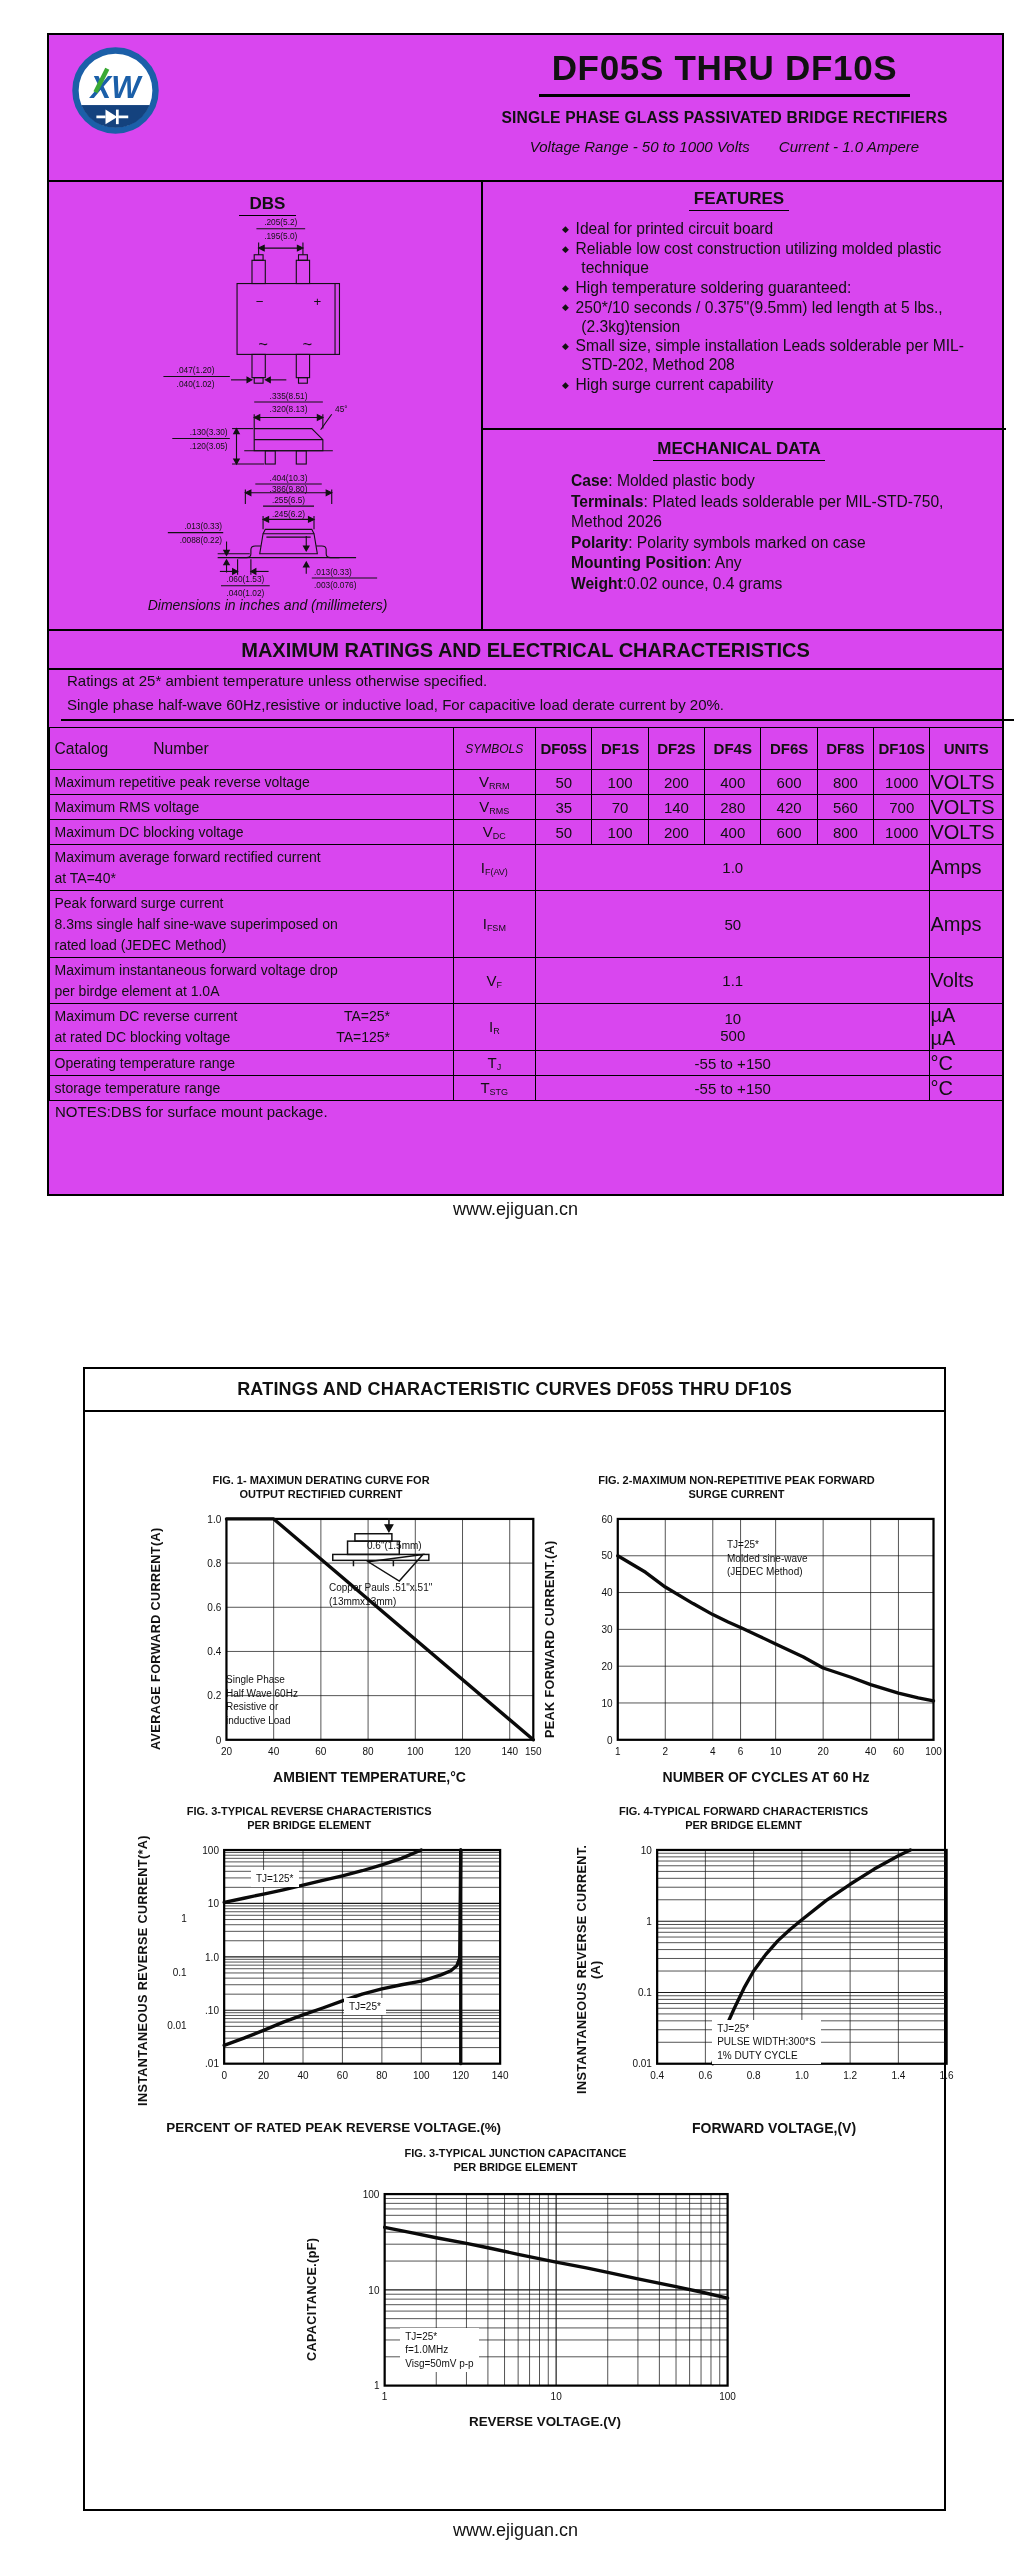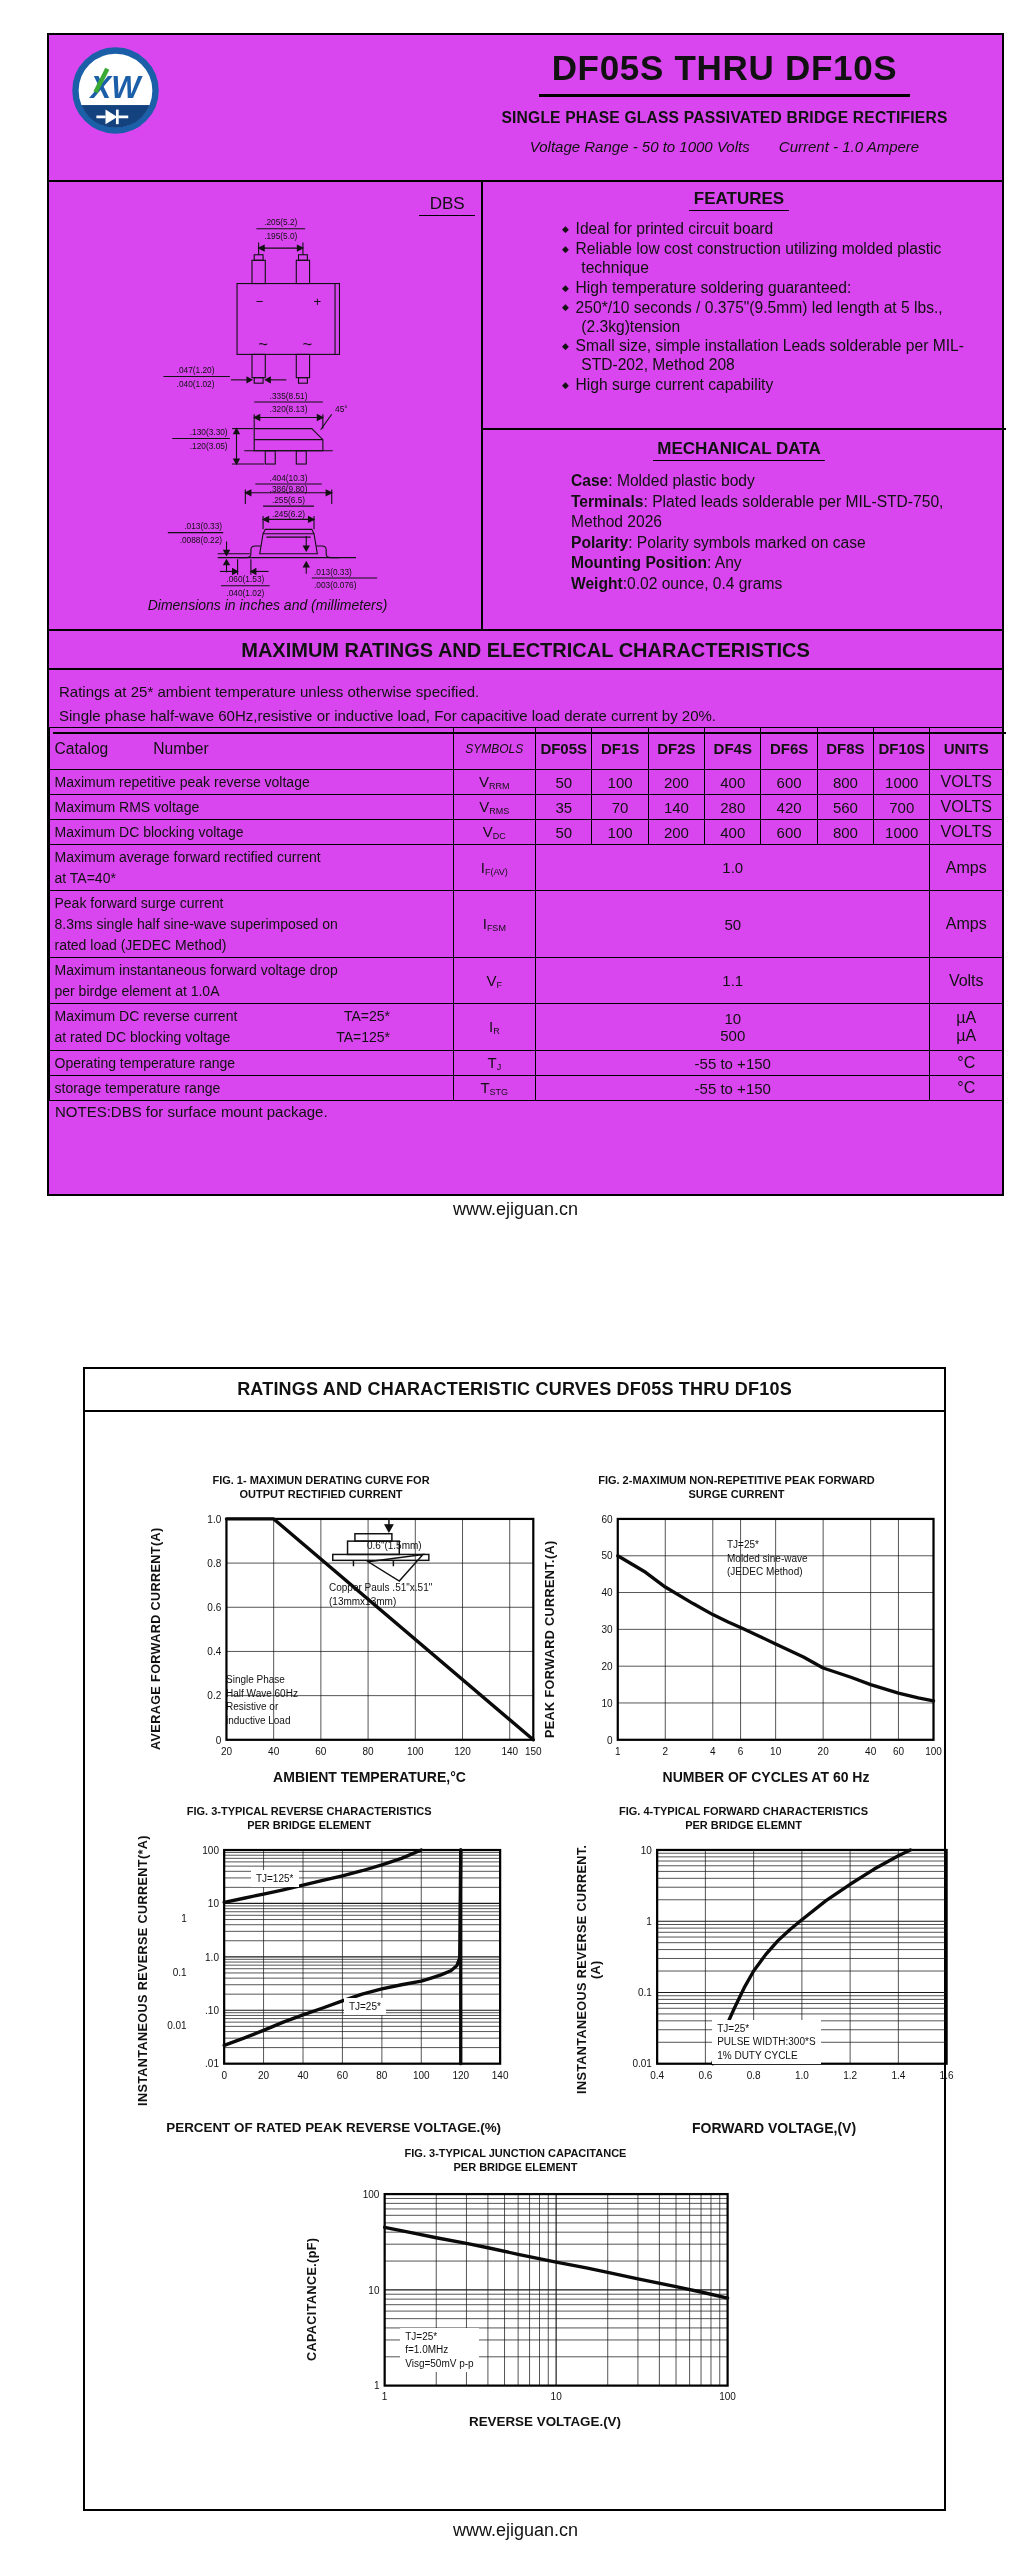--- a/index.html
+++ b/index.html
@@ -15,49 +15,49 @@
   .p1-titleblock{position:absolute;left:401px;top:13.4px;width:549px;text-align:center}
   .doc-title{font-size:35px;font-weight:bold;letter-spacing:0.7px}
   .title-rule{width:371px;height:3px;background:#000;margin:6px auto 12px}
   .doc-subtitle{font-size:15.6px;font-weight:bold;letter-spacing:0.2px}
   .range-line{font-size:15px;font-style:italic;margin-top:10.4px}
   .range-line .cur{margin-left:25px}
   .p1-hrule{position:absolute;left:0;right:0;top:145px;border-top:2.2px solid #000}
   .v-div{position:absolute;left:432px;top:145px;width:2.2px;height:449px;background:#000}
 
   
-  .dbs-title{position:absolute;left:11px;top:159px;width:415px;text-align:right;font-size:17px;font-weight:normal}
+  .dbs-title{position:absolute;left:11px;top:159px;width:415px;text-align:center;font-size:17px;font-weight:bold}
   .dbs-title span{border-bottom:1.5px solid #000;padding:0 10.4px 1.5px}
   .dbs-svg{position:absolute;left:11px;top:181px}
   .dims-note{position:absolute;left:11px;top:562px;width:415px;text-align:center;font-style:italic;font-size:14px}
 
   
   .features-box{position:absolute;left:445px;top:154px;width:490px}
   .panel-h{text-align:center;font-size:17px;font-weight:bold}
   .panel-h span{border-bottom:1.5px solid #000;padding:0 4.5px 1.5px}
   .features-box ul{margin:10.4px 0 0 68px;width:427px;font-size:15.6px;list-style:none}
   .features-box li{padding-left:19.3px;text-indent:-19.3px;line-height:1.22;margin-bottom:0.7px}
   .blt{font-size:9px;vertical-align:2.2px;margin-right:6.7px}
   .r-div{position:absolute;left:434px;top:393px;width:523px;border-top:2.2px solid #000}
   .mech-box{position:absolute;left:445px;top:404px;width:490px}
   .mech-lines{margin:12px 0 0 77px;font-size:15.6px;line-height:1.32}
 
   
   .ratings-title{position:absolute;left:0;top:594px;width:100%;height:41px;border-top:2.2px solid #000;border-bottom:2.2px solid #000;text-align:center;font-size:20px;font-weight:bold;line-height:39px}
-  .ratings-notes{position:absolute;left:4px;top:634px;width:100%;height:65px;border-bottom:2.2px solid #000;font-size:15px;padding:11px 6px;line-height:1.6}
+  .ratings-notes{position:absolute;left:12px;top:634px;width:100%;height:52px;border-bottom:2.2px solid #000;font-size:15px;padding:0 6px;line-height:1.6}
   .ratings-table{position:absolute;left:0;top:692px;border-collapse:collapse;table-layout:fixed;width:954px}
   .ratings-table td{border:1.5px solid #000;vertical-align:middle}
   .lbl{font-size:14px;padding:1.5px 4.5px;line-height:1.5}
   .cat-cell{display:flex;gap:45px;font-size:15.6px}
   .symhead{font-style:italic;font-size:12px;text-align:center}
   .mh{font-weight:bold;font-size:15px;text-align:center}
   .sym{text-align:center;font-size:15px}
   .ss{font-size:9px;vertical-align:-1.5px;font-weight:normal}
   .val{text-align:center;font-size:15px}
-  .unit{text-align:center;font-size:16px}
+  .unit{text-align:left;font-size:20px}
   .split-line{display:flex}
   .split-line .ta{margin-left:auto;margin-right:58px}
   .notes-line{position:absolute;left:6px;top:1068px;font-size:15px}
   .p1-footer{position:absolute;left:0;top:1199px;width:1031px;text-align:center;font-size:18px}
 
   
   .page2{position:absolute;left:83px;top:1367px;width:863px;height:1144px;border:2.2px solid #000;background:#fff}
   .p2-header{border-bottom:2.2px solid #000;height:43px;line-height:41px;text-align:center;font-weight:bold;font-size:18px;letter-spacing:0.2px}
   .fig{position:absolute}
   .fig-t{text-align:center;font-weight:bold;font-size:11px;line-height:1.25}

